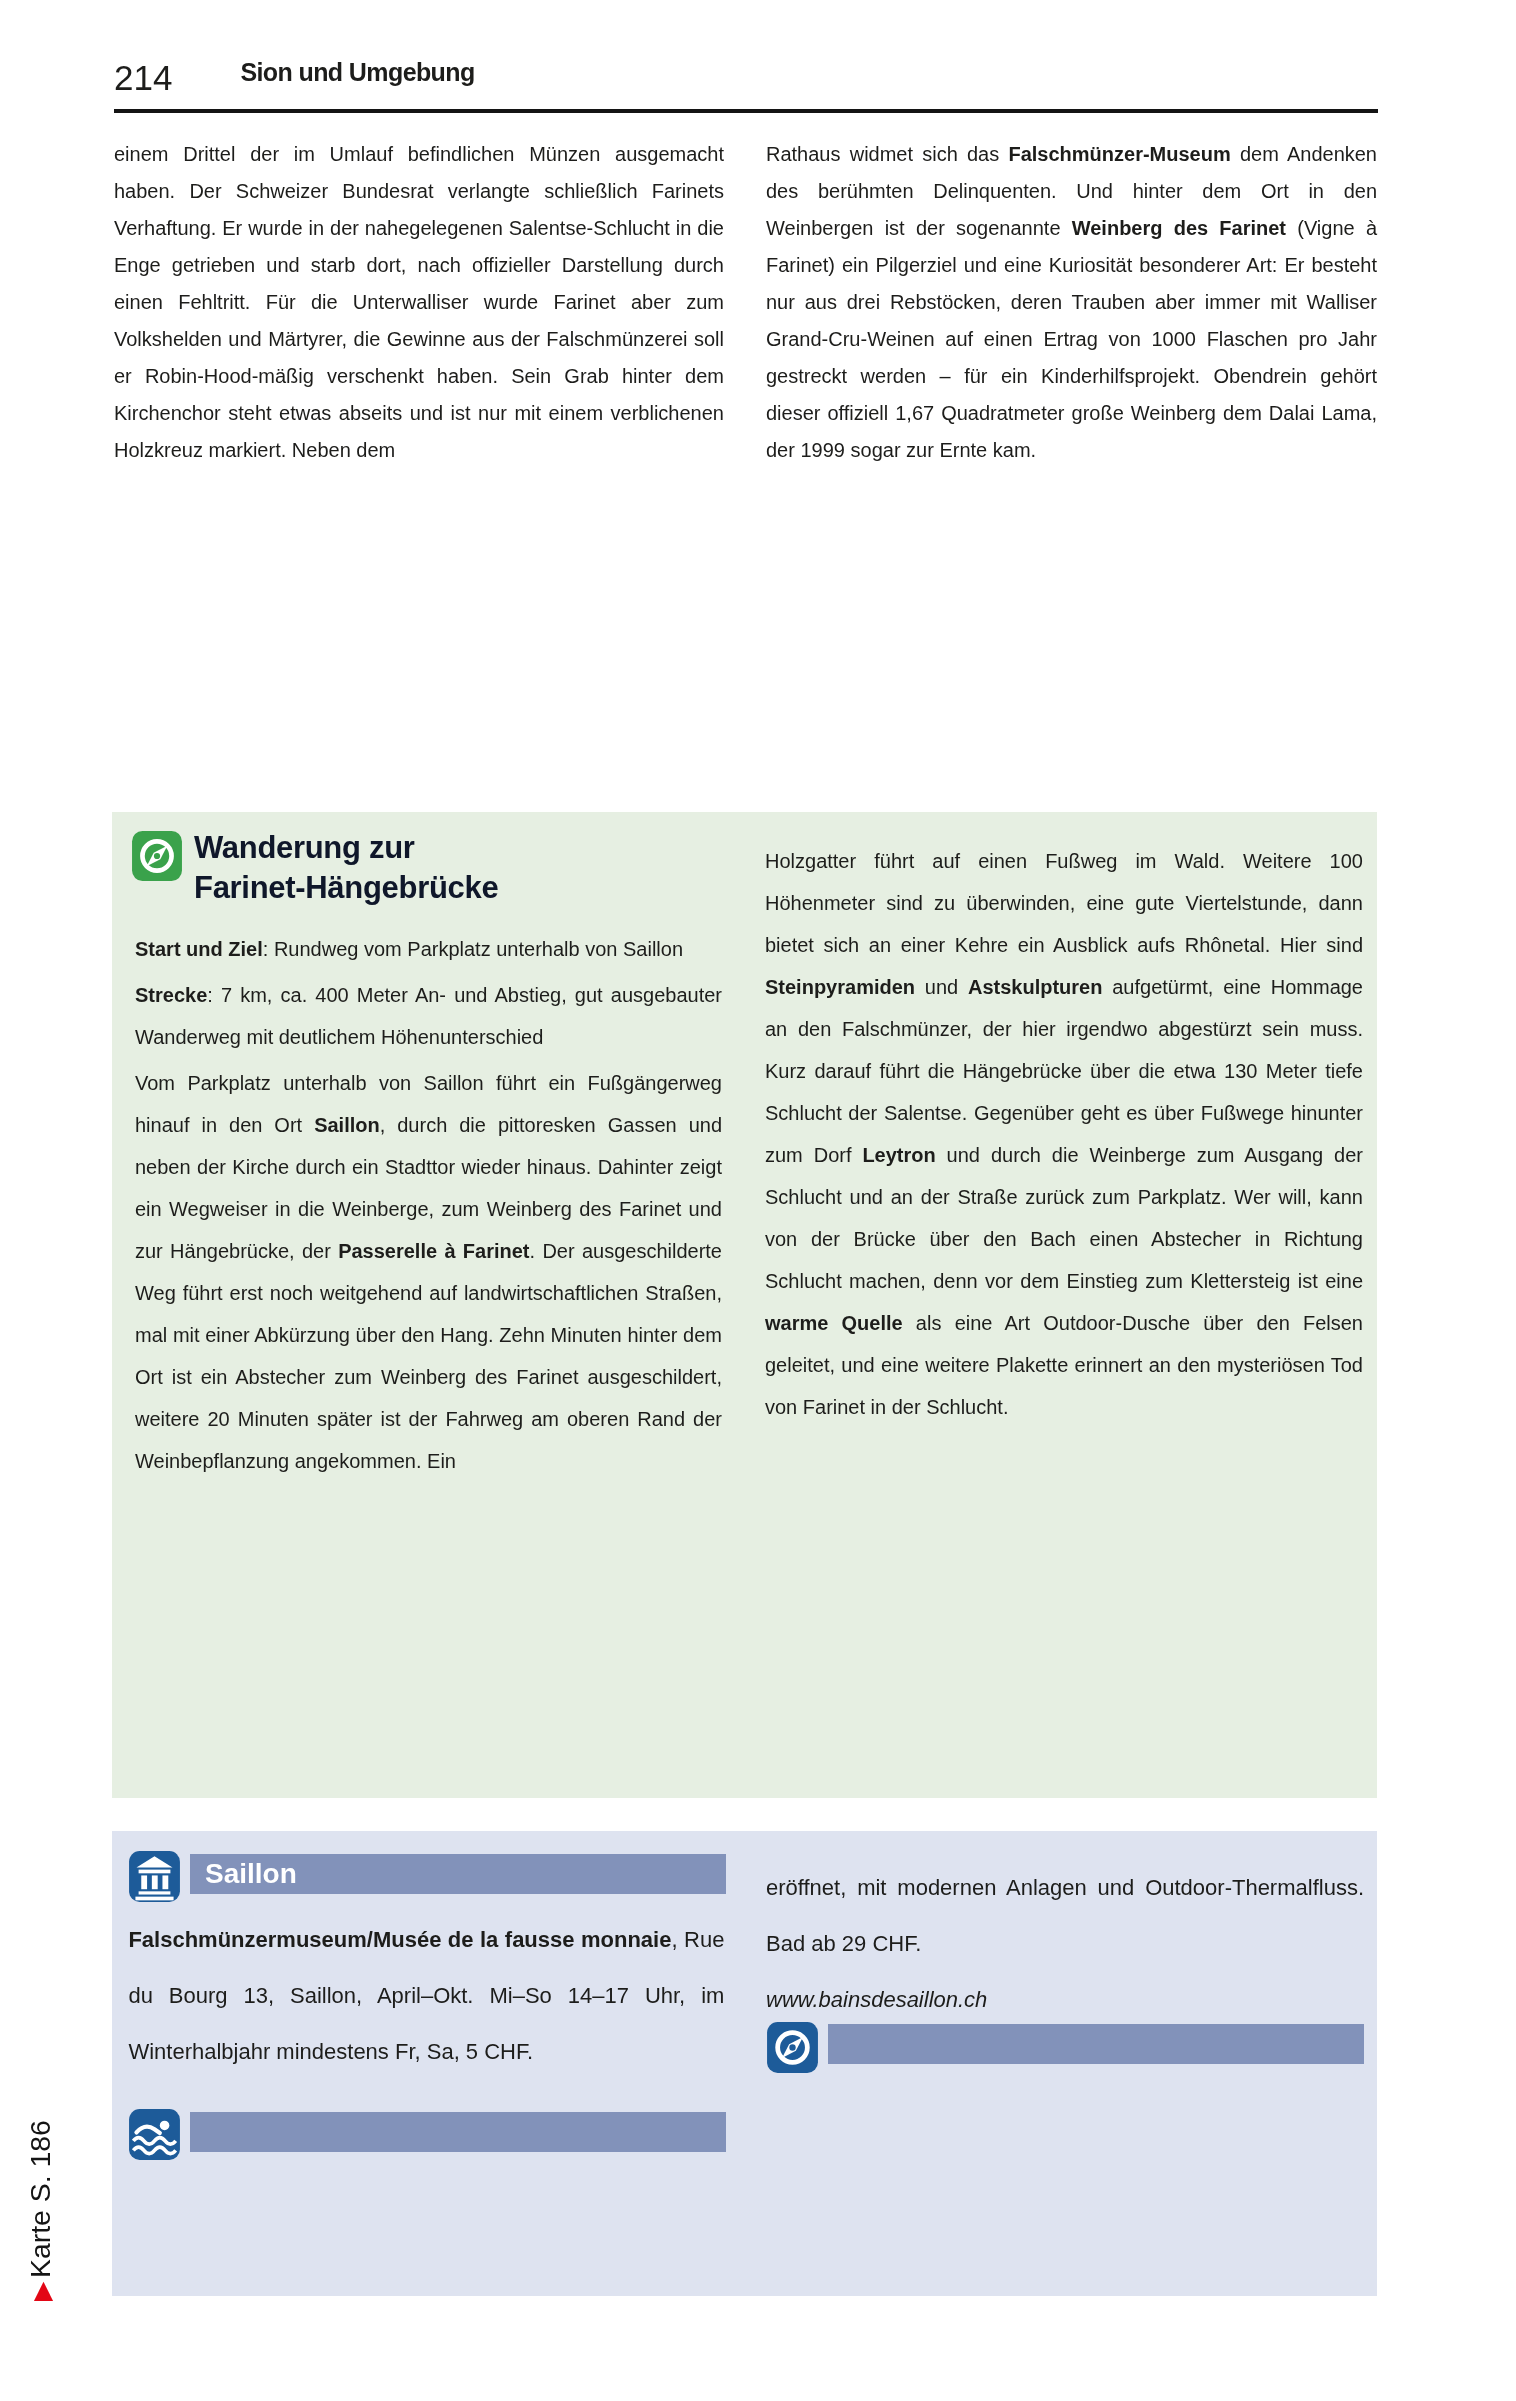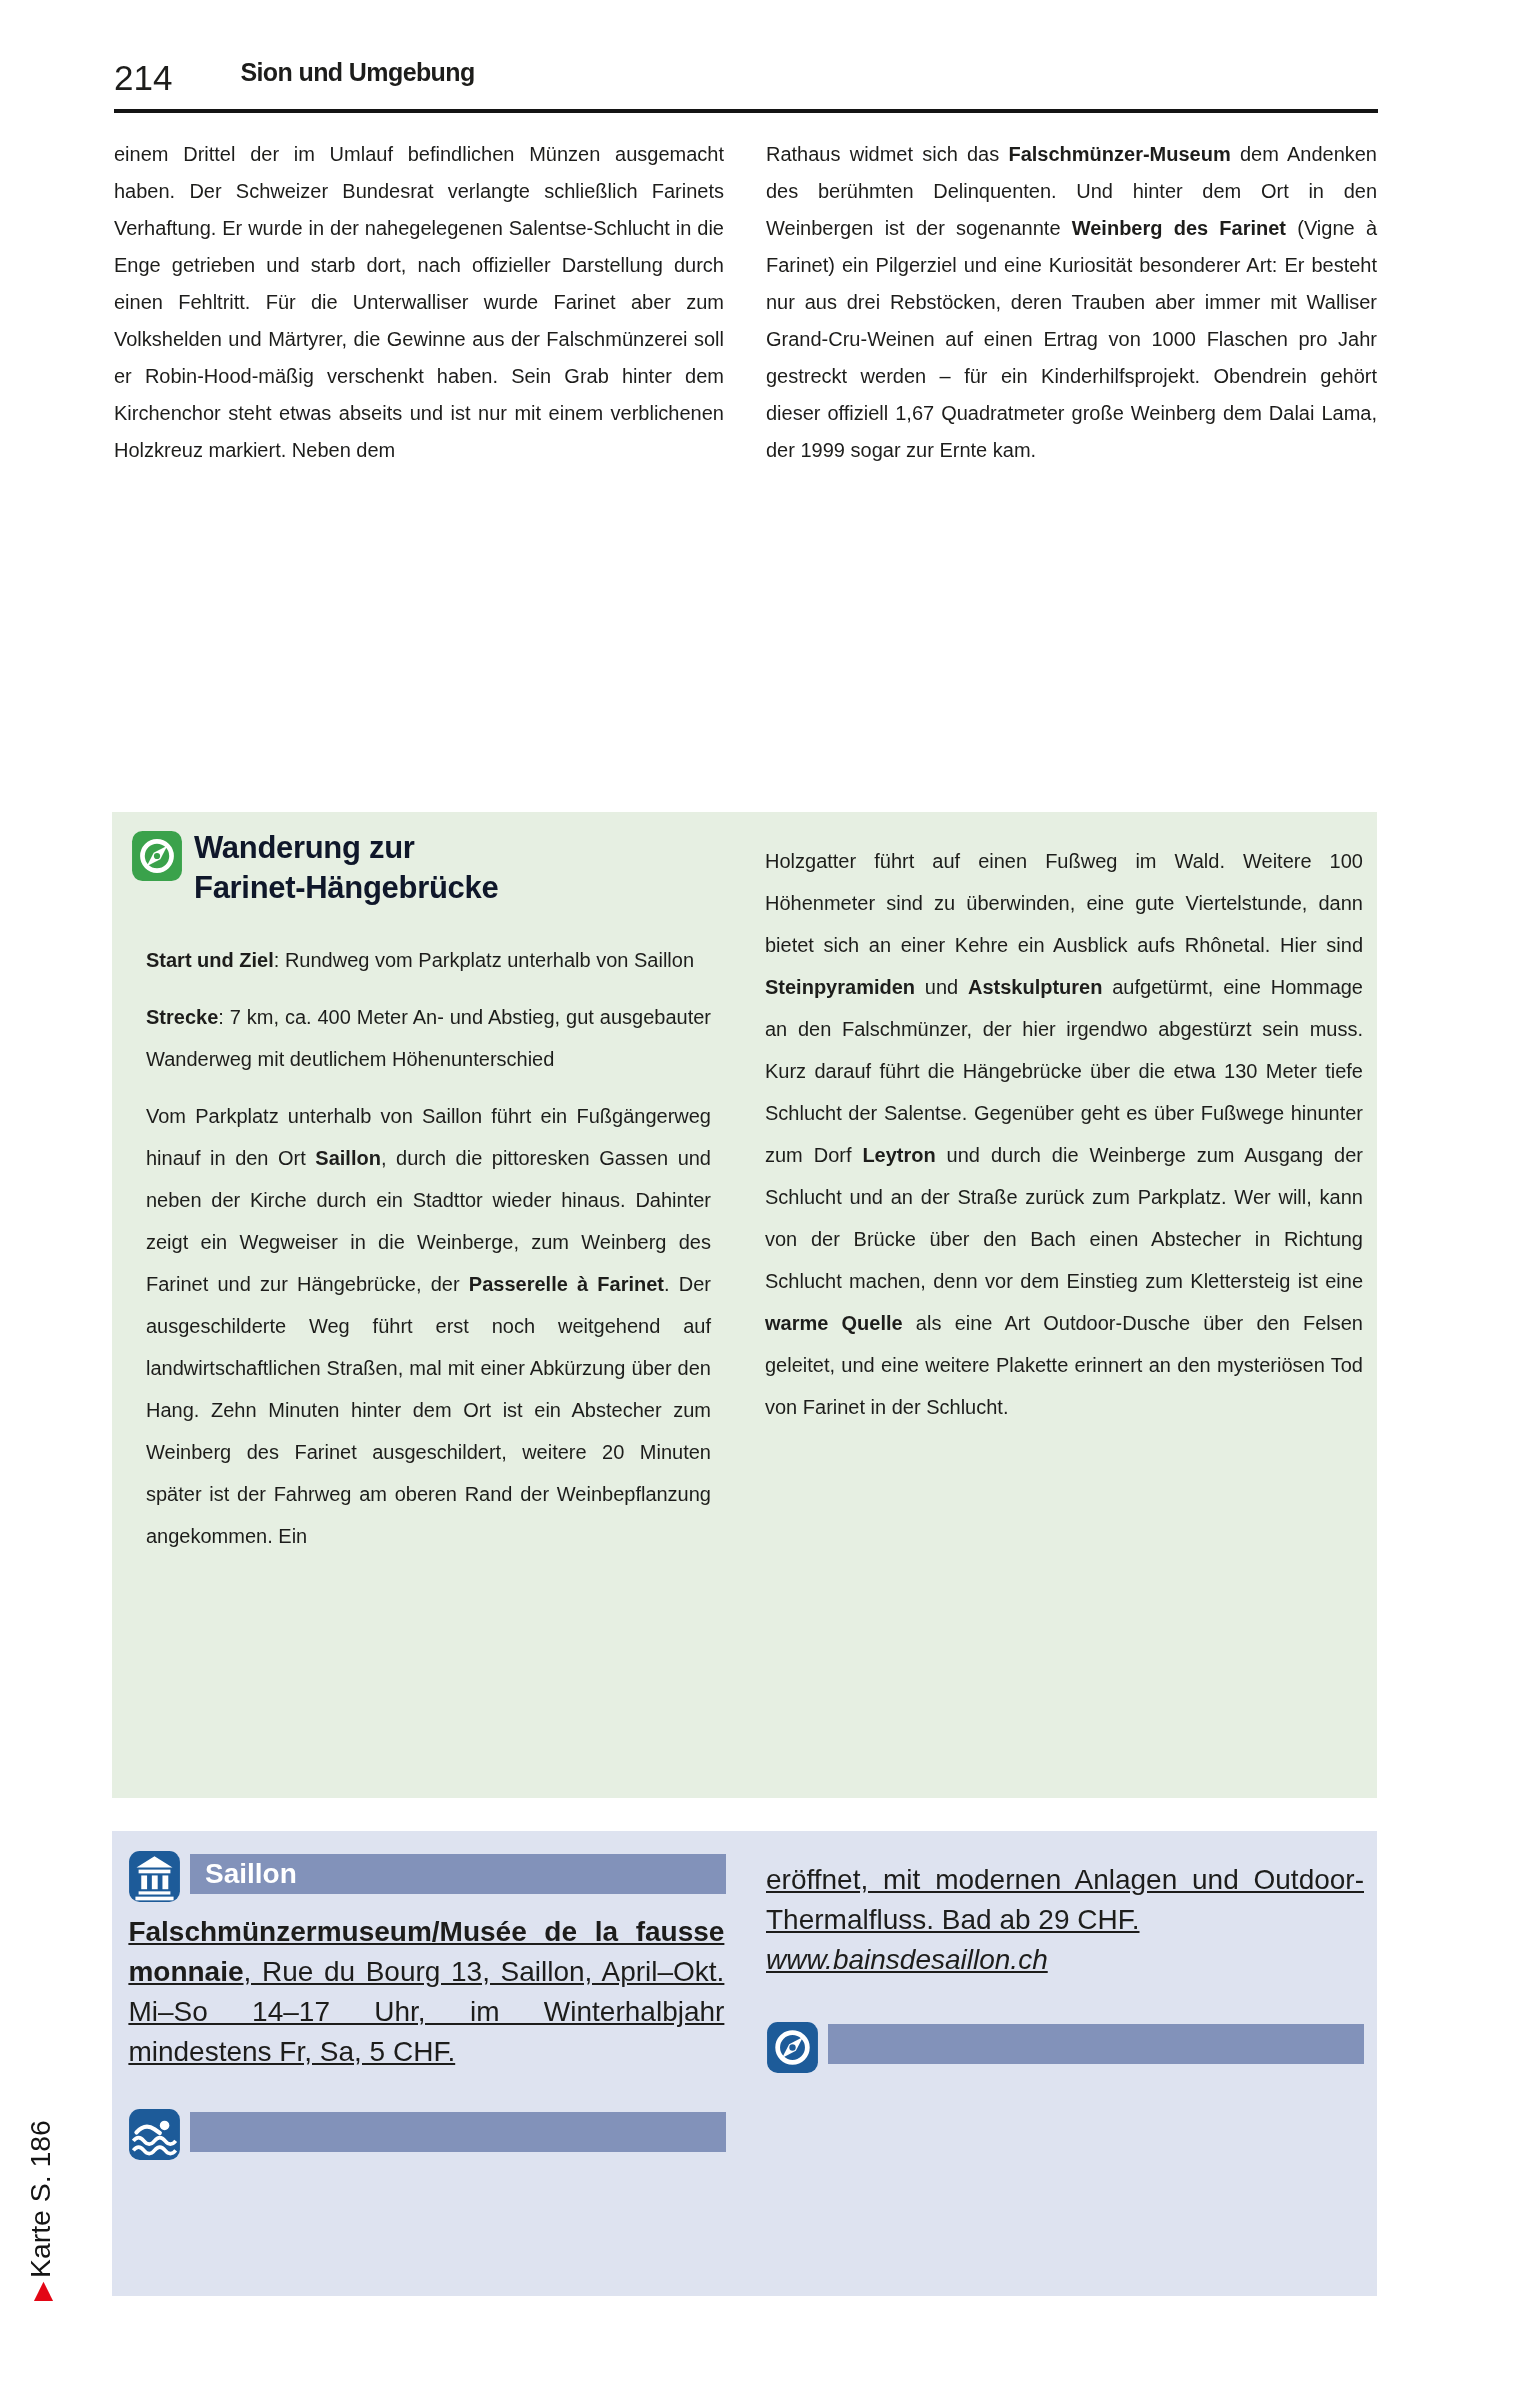--- a/index.html
+++ b/index.html
@@ -8,21 +8,21 @@
     font-family:"Liberation Sans", sans-serif; color:#1d1d1b; overflow:hidden;
   }
   
   .pagehead { position:absolute; left:114px; top:58px; width:1264px; display:flex; align-items:flex-start; }
   .pagenum  { font-size:35px; font-weight:400; letter-spacing:0; }
   .pagetitle{ font-size:25px; font-weight:700; margin:0 0 0 68px; letter-spacing:-0.6px; }
   .rule { position:absolute; left:114px; top:109px; width:1264px; height:3.8px; background:#141414; }
 
   
   .col { text-align:justify; font-size:20px; line-height:37px; }
-  .col p { margin:15px; }
+  .col p { margin:4px; }
   b { font-weight:700; }
 
   .intro-left  { position:absolute; left:114px;  top:136px; width:610px; }
   .intro-right { position:absolute; left:766px; top:136px; width:611px; }
 
   
   .hike-box { position:absolute; left:112px; top:812px; width:1265px; height:986px; background:#e6efe2; }
   .hike-icon { position:absolute; left:19px; top:17.7px; width:52px; height:52px; }
   .hike-title { position:absolute; left:82px; top:16.4px; font-size:31px; font-weight:700;
                 color:#0f172a; line-height:40px; letter-spacing:-0.3px; }
@@ -33,21 +33,21 @@
   .info-box { position:absolute; left:112px; top:1831px; width:1265px; height:465px; background:#dee3f0; }
   .info-box .icon { position:absolute; width:53px; height:53px; }
   .icon-museum  { left:16.4px;   top:19px; }
   .icon-swim    { left:16.4px;   top:277px; }
   .icon-compass2{ left:654px; top:190px; }
   .bar { position:absolute; height:40px; background:#8292ba; color:#ffffff;
          font-size:28px; font-weight:700; line-height:40px; padding-left:15px; box-sizing:border-box; }
   .bar1 { left:78px;  top:23px;  width:536px; }
   .bar2 { left:78px;  top:281px; width:536px; }
   .bar3 { left:716px; top:193px; width:536px; }
-  .itext { position:absolute; text-align:justify; font-size:28px; line-height:40px;text-decoration:underline; }
+  .itext { position:absolute; text-align:justify; font-size:22px; line-height:56px; }
   .t1 { left:16.4px;   top:81px; width:596px; }
   .t2 { left:16.4px;   top:339px; width:596px; }
   .t3 { left:654px; top:29px;  width:598px; }
   .t4 { left:654px; top:250px; width:598px; }
   .url { font-style:italic; }
 
   
   .margin-note { position:absolute; left:24px; top:2301px; width:246px;
                  transform:rotate(-90deg); transform-origin:0 0;
                  font-size:28.4px; color:#141414; white-space:nowrap; }

